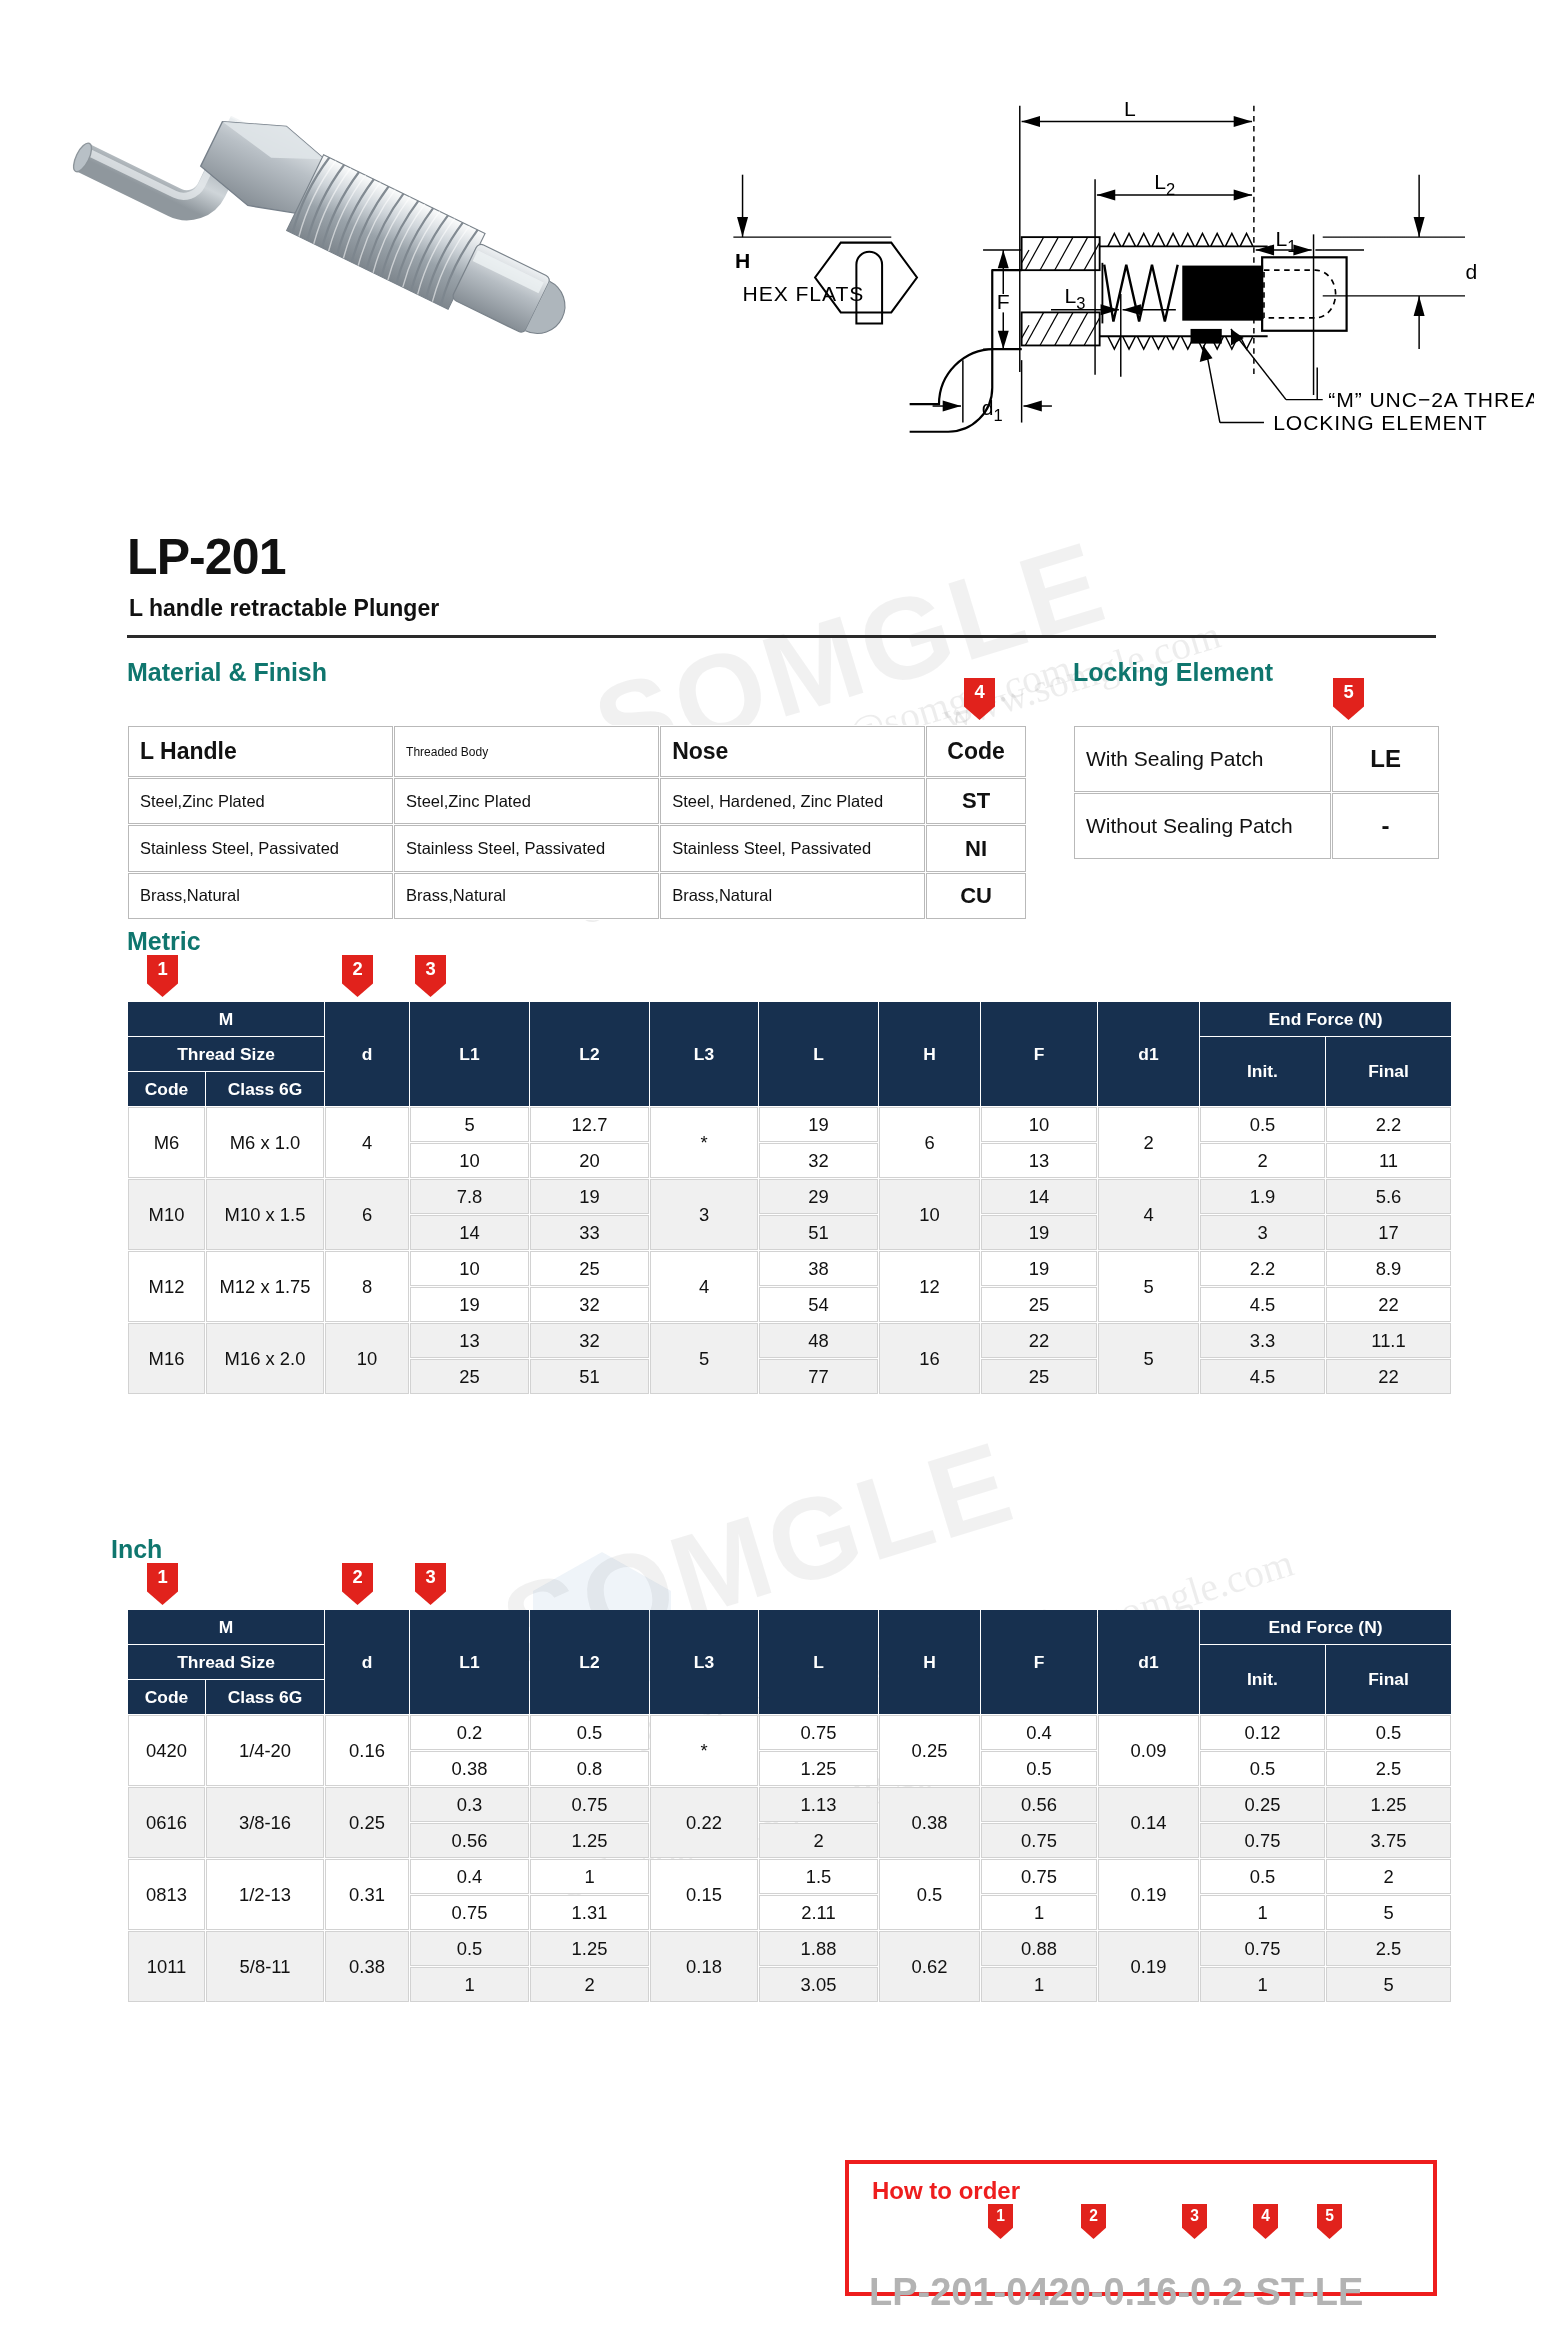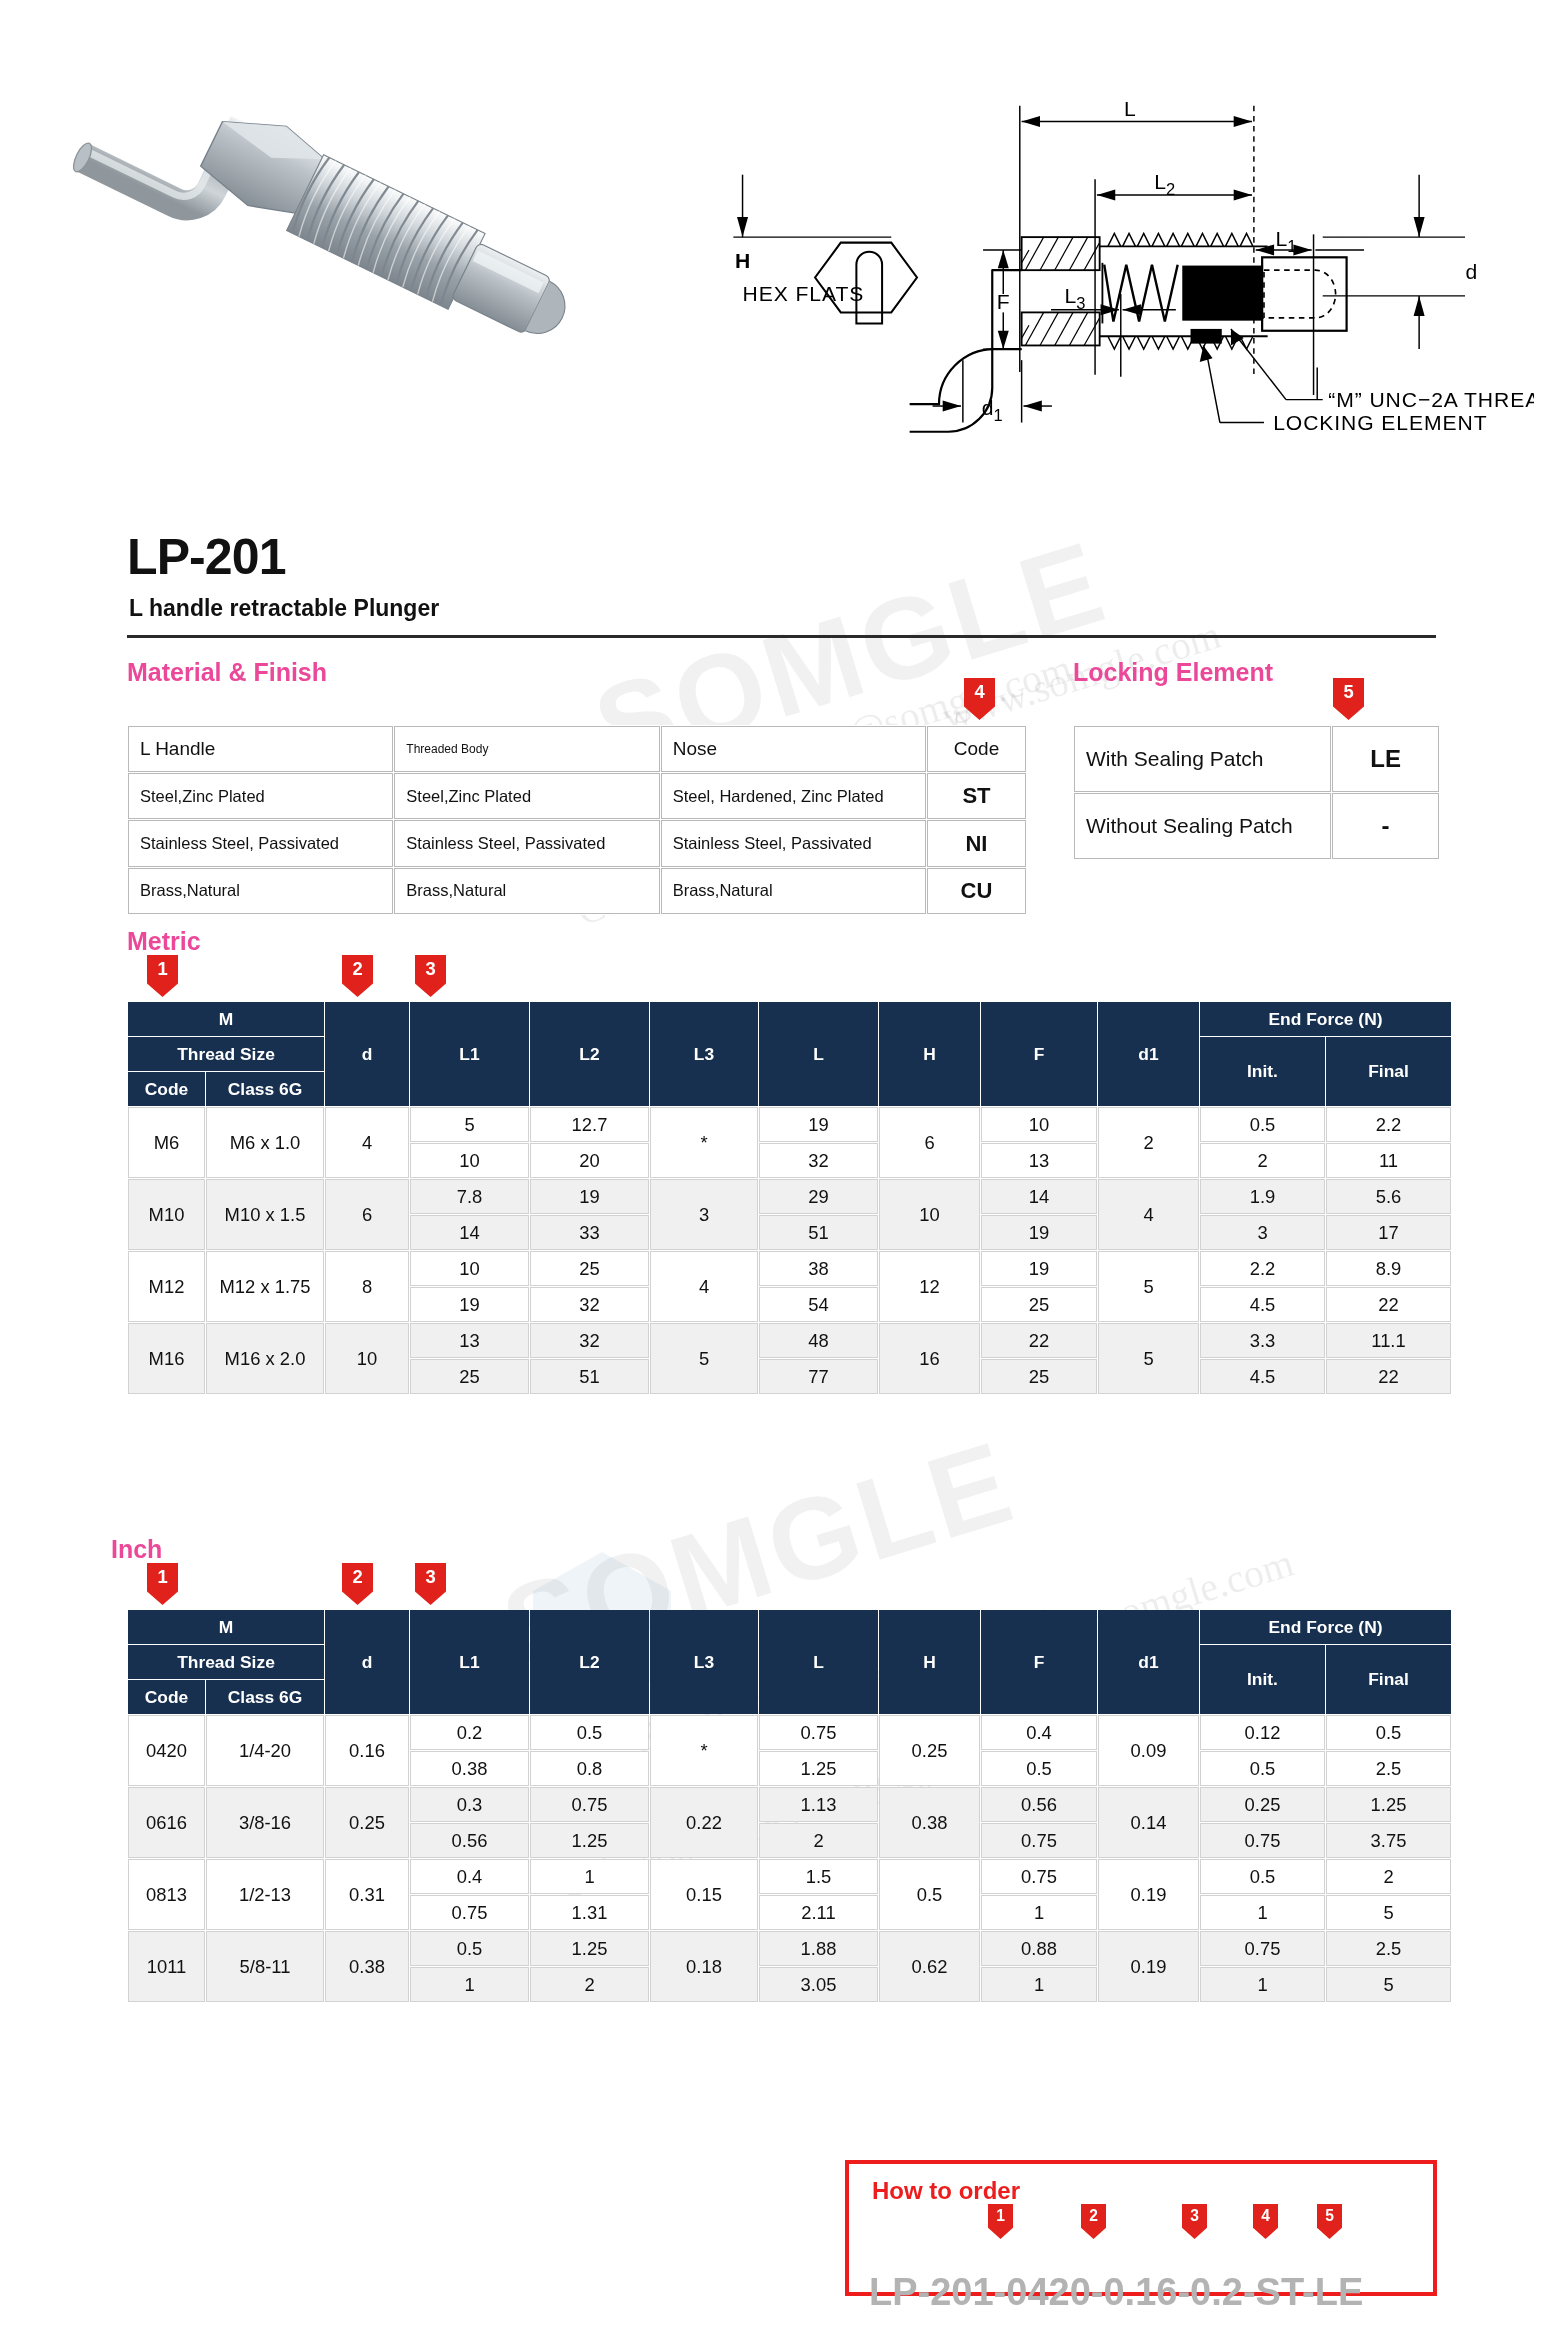--- a/index.html
+++ b/index.html
@@ -39,40 +39,40 @@
   
   .drawing { position:absolute; left:680px; top:37px; width:854px; height:459px; }
 
   
   .title-main { position:absolute; left:127px; top:528px; font-size:50px; font-weight:bold;
                 letter-spacing:-0.9px; color:#111; }
   .title-sub  { position:absolute; left:129px; top:595px; font-size:23px; font-weight:bold;
                 color:#111; }
   .hr-top { position:absolute; left:127px; top:635px; width:1309px; height:2.8px; background:#2a2a2a; }
 
-  .sec-title { position:absolute; font-size:25px; font-weight:bold; color:#ec4899; }
+  .sec-title { position:absolute; font-size:25px; font-weight:bold; color:#0f766e; }
   .sec-material { left:127px; top:658px; }
   .sec-locking  { left:1073px; top:658px; }
   .sec-metric   { left:127px; top:927px; }
   .sec-inch     { left:111px; top:1535px; }
 
   
   table { border-collapse:separate; border-spacing:1.8px; }
   .mf-table, .le-table {
     position:absolute; background:#ffffff;
   }
   .mf-table td, .le-table td {
     border:0.9px solid #b9b9b9;
     background:#ffffff;
     font-size:16.5px;
     padding:9.2px 11px;
     vertical-align:middle;
   }
   .mf-table { left:127px; top:725px; width:900px; }
-  .mf-table td.h { font-weight:normal; font-size:19px; padding:11px; }
+  .mf-table td.h { font-weight:bold; font-size:23px; padding:11px; }
   .mf-table td.hsm { font-weight:normal; font-size:12px; padding:11px; }
   .mf-table td.code { text-align:center; font-weight:bold; font-size:22px; }
   .mf-table .c1 { width:275px; }
   .mf-table .c2 { width:275px; }
   .mf-table .c3 { width:275px; }
   .mf-table .c4 { width:101px; }
 
   .le-table { left:1073px; top:725px; width:367px; }
   .le-table td { height:66px; }
   .le-table .lc1 { width:243px; font-size:21px; }

